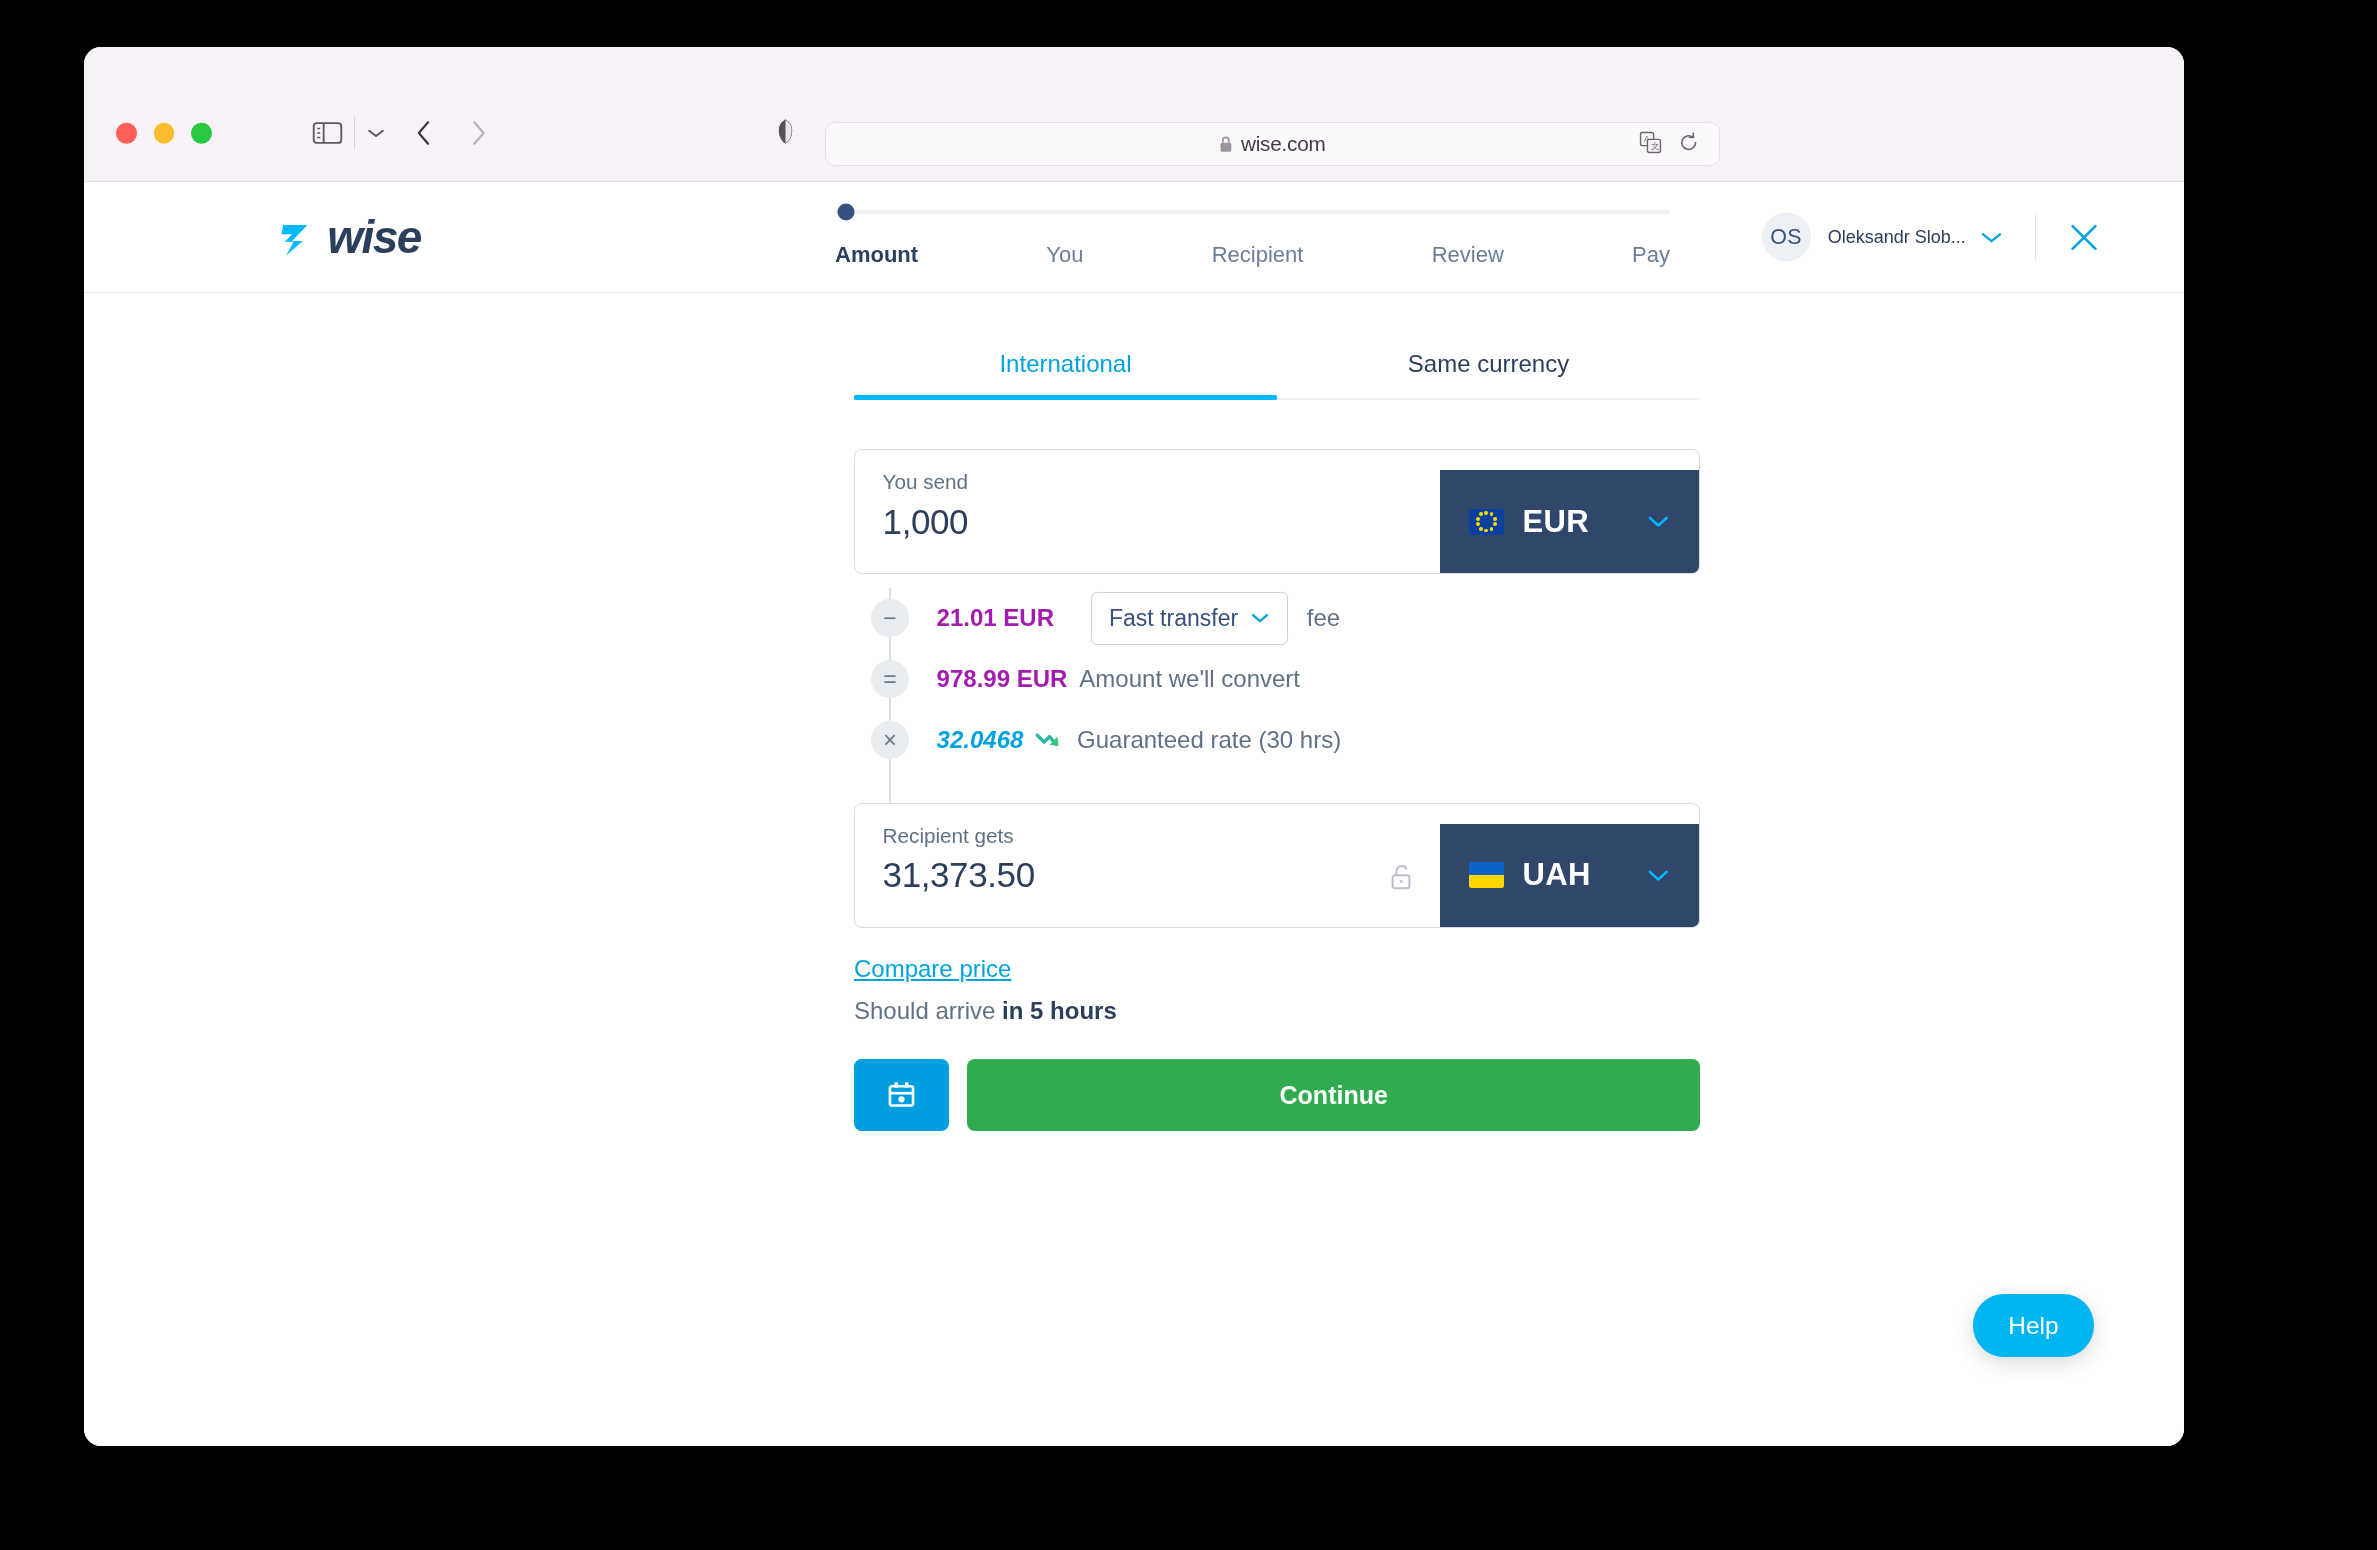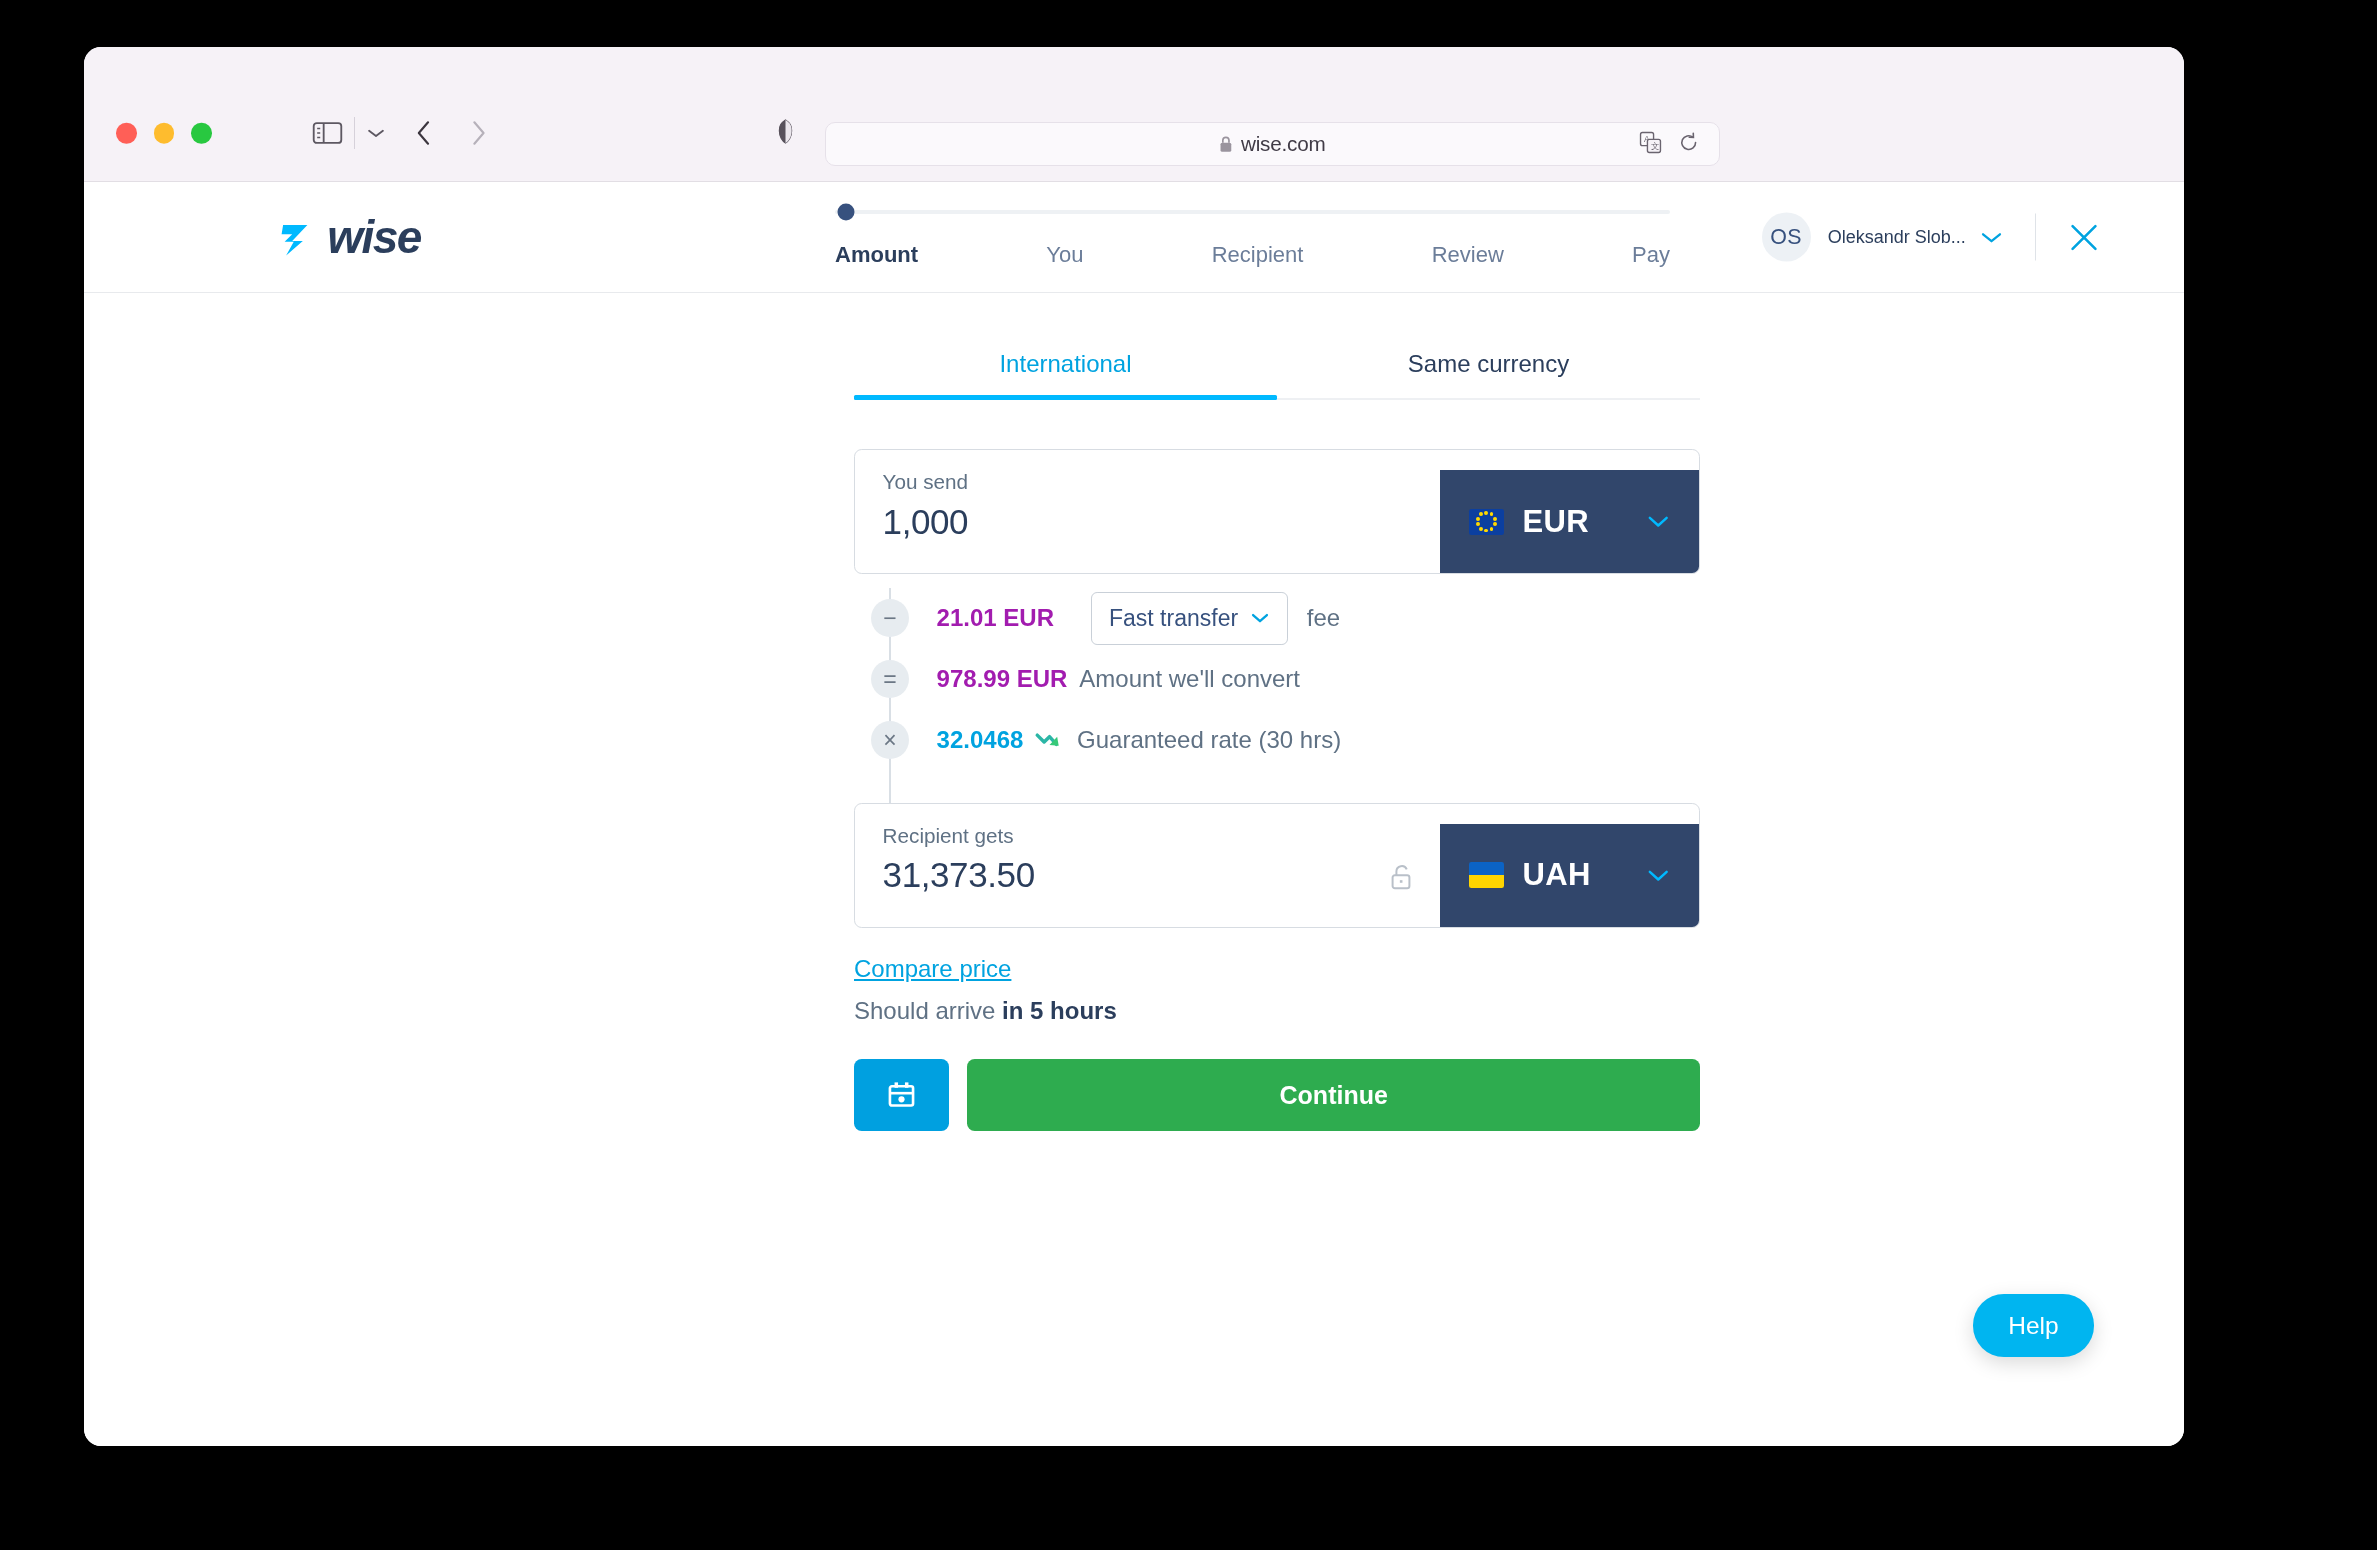--- a/index.html
+++ b/index.html
@@ -355,21 +355,21 @@
     margin-left: 17px;
     flex-shrink: 0;
   }
   .bd-amount {
     font-size: 24px;
     color: #a21caf;
     font-weight: bold;
     margin-left: 27.6px;
     white-space: nowrap;
   }
-  .bd-amount.rate { color: #00a3e0; font-weight: bold; }
+  .bd-amount.rate { color: #00a3e0; font-weight: bold; font-style: italic; }
   .bd-desc {
     font-size: 24px;
     color: #5f7184;
     margin-left: 12px;
     white-space: nowrap;
   }
   #fee-dropdown {
     margin-left: 37px;
     height: 51px;
     border: 0.8px solid #c9d0d8;

